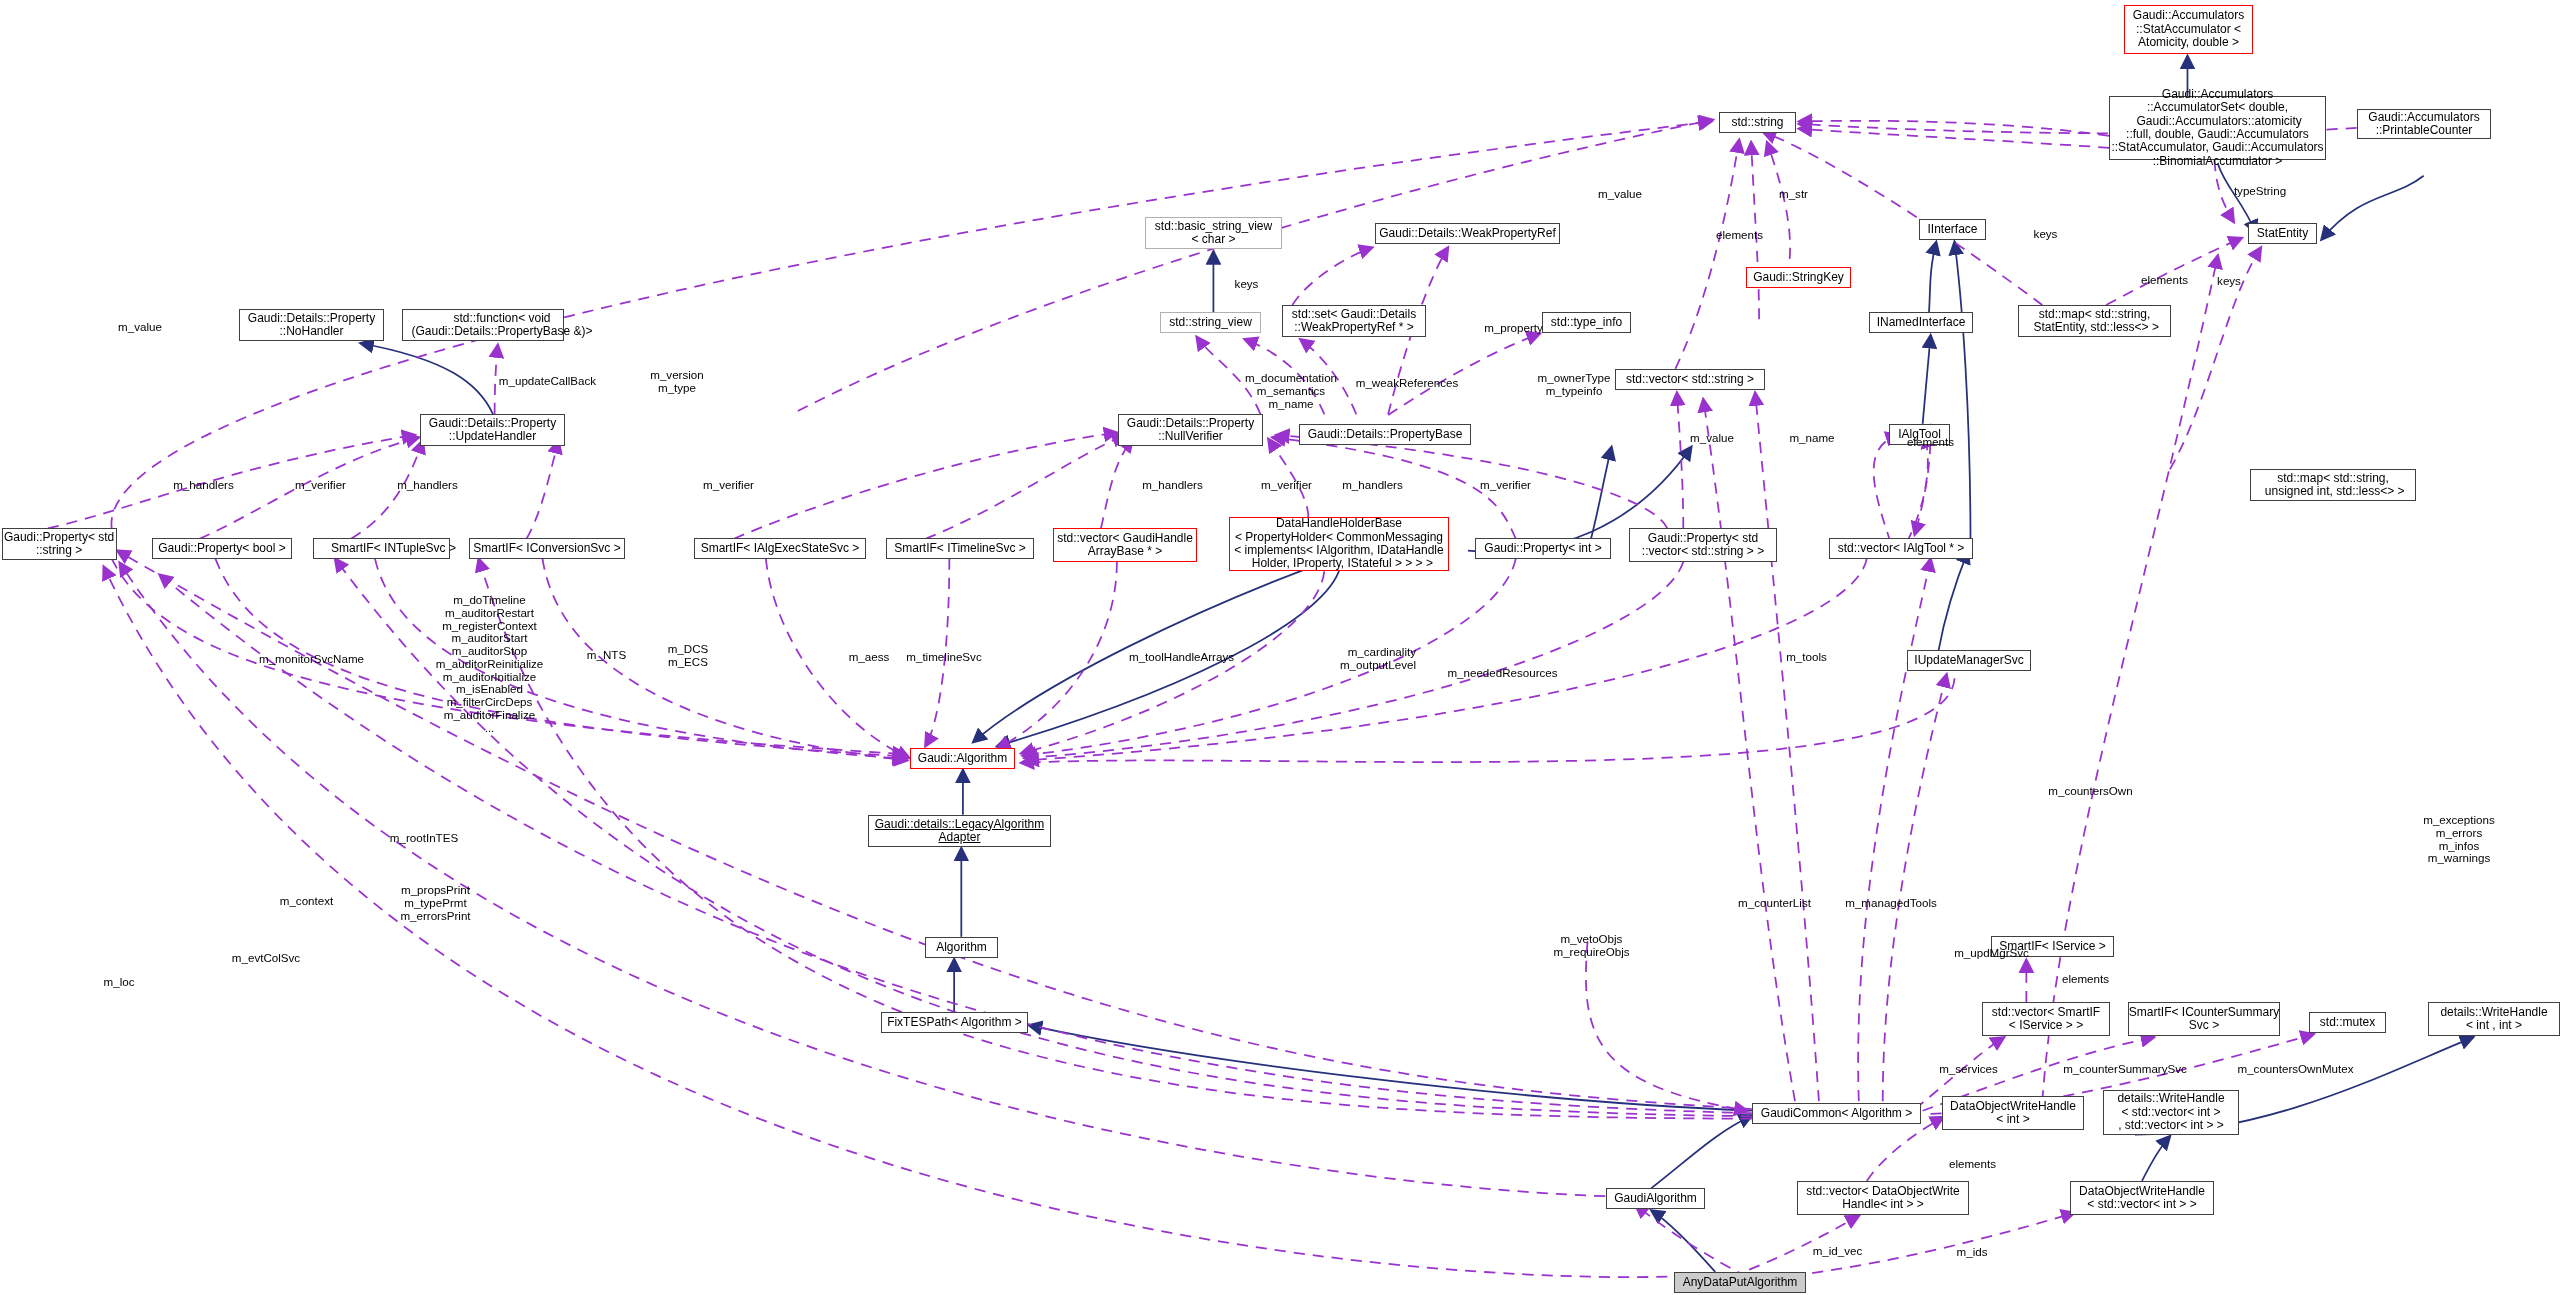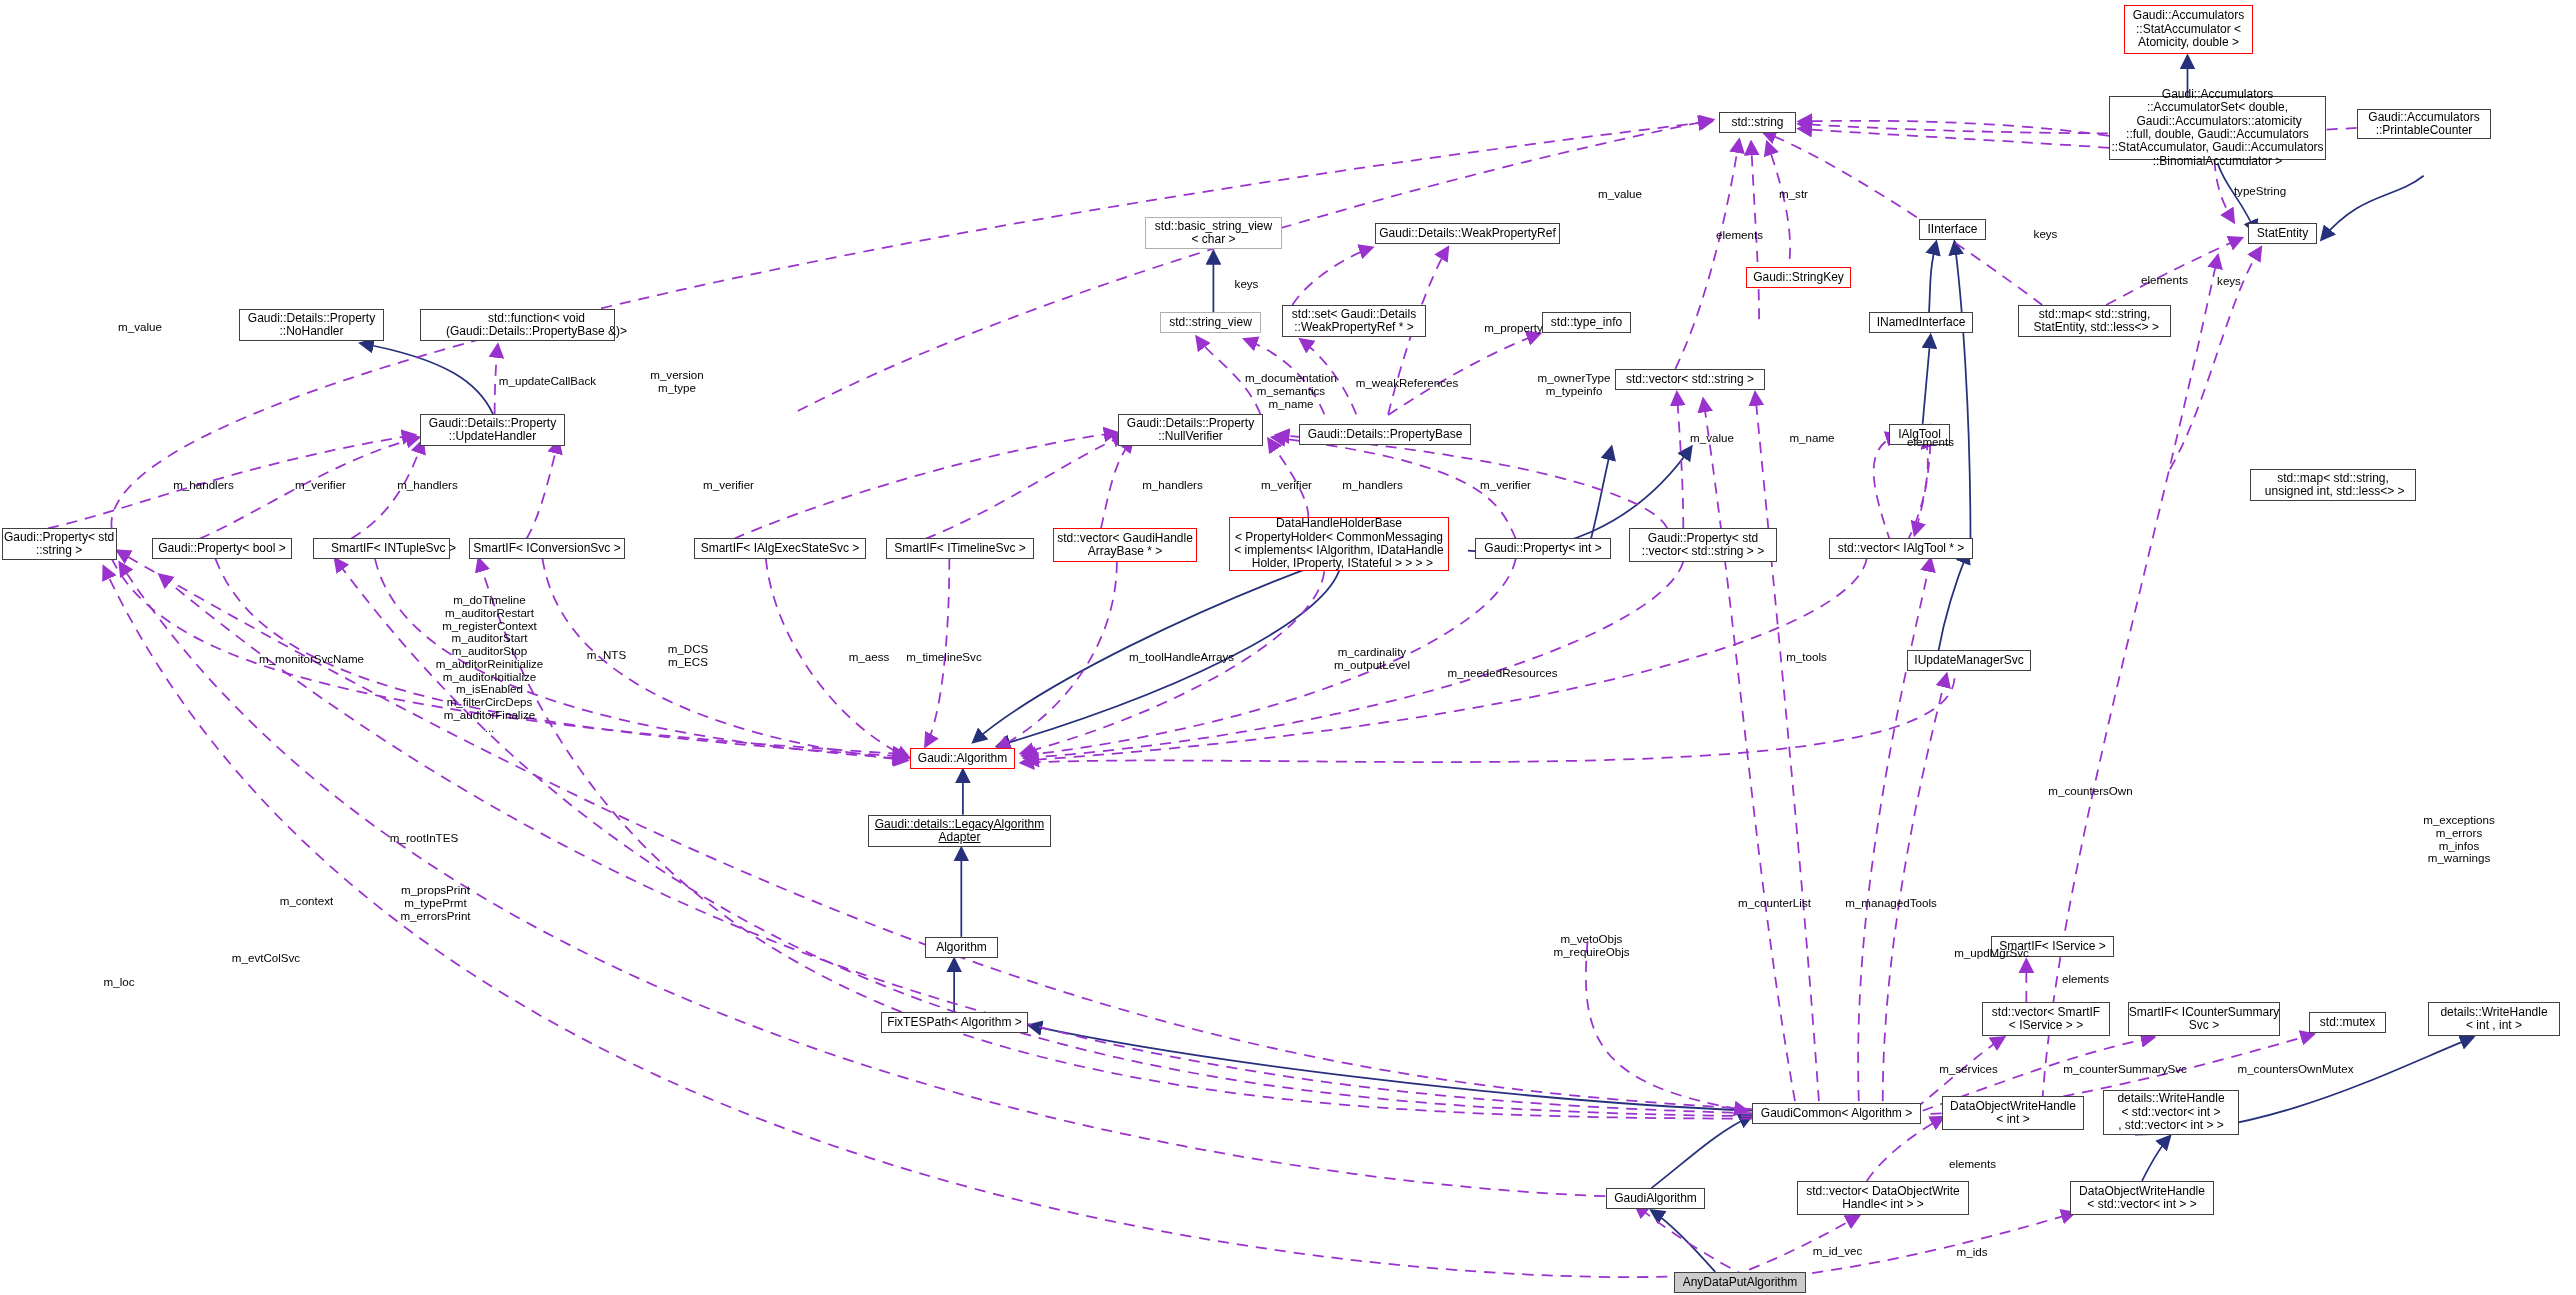--- a/index.html
+++ b/index.html
@@ -168,21 +168,21 @@
       <div class="node red" style="left: 1746px; top: 267px; width: 105px; height: 21px;">Gaudi::StringKey</div>
       <div class="node light" style="left: 1160px; top: 312px; width: 101px; height: 21px;">std::string_view</div>
       <div class="node" style="left: 1282px; top: 305px; width: 144px; height: 32px;">std::set&lt; Gaudi::Details
 ::WeakPropertyRef * &gt;</div>
       <div class="node" style="left: 1542px; top: 312px; width: 89px; height: 21px;">std::type_info</div>
       <div class="node" style="left: 1869px; top: 312px; width: 104px; height: 21px;">INamedInterface</div>
       <div class="node" style="left: 2018px; top: 305px; width: 153px; height: 32px;">std::map&lt; std::string,
  StatEntity, std::less&lt;&gt; &gt;</div>
       <div class="node" style="left: 239px; top: 309px; width: 145px; height: 32px;">Gaudi::Details::Property
 ::NoHandler</div>
-      <div class="node" style="left: 420px; top: 309px; width: 195px; height: 32px; padding-left: 42px;">std::function&lt; void
+      <div class="node" style="left: 402px; top: 309px; width: 162px; height: 32px; padding-left: 42px;">std::function&lt; void
 (Gaudi::Details::PropertyBase &amp;)&gt;</div>
       <div class="node" style="left: 1615px; top: 369px; width: 150px; height: 21px;">std::vector&lt; std::string &gt;</div>
       <div class="node" style="left: 1889px; top: 424px; width: 61px; height: 21px;">IAlgTool</div>
       <div class="node" style="left: 420px; top: 414px; width: 145px; height: 32px;">Gaudi::Details::Property
 ::UpdateHandler</div>
       <div class="node" style="left: 1118px; top: 414px; width: 145px; height: 32px;">Gaudi::Details::Property
 ::NullVerifier</div>
       <div class="node" style="left: 1299px; top: 424px; width: 172px; height: 21px;">Gaudi::Details::PropertyBase</div>
       <div class="node" style="left: 2250px; top: 469px; width: 166px; height: 32px;">std::map&lt; std::string,
  unsigned int, std::less&lt;&gt; &gt;</div>
@@ -272,21 +272,21 @@
 m_isEnabled
 m_filterCircDeps
 m_auditorFinalize
 ...</div>
       <div class="elabel" style="left: 582px; top: 649px; width: 49px;">m_NTS</div>
       <div class="elabel" style="left: 625px; top: 643px; width: 54px; margin-left: 36px;">m_DCS
 m_ECS</div>
       <div class="elabel" style="left: 841px; top: 651px; width: 56px;">m_aess</div>
       <div class="elabel" style="left: 900px; top: 651px; width: 88px;">m_timelineSvc</div>
       <div class="elabel" style="left: 1121px; top: 651px; width: 121px;">m_toolHandleArrays</div>
-      <div class="elabel" style="left: 1328px; top: 646px; width: 88px;">m_cardinality
+      <div class="elabel" style="left: 1328px; top: 646px; width: 88px; text-align: right;">m_cardinality
 m_outputLevel</div>
       <div class="elabel" style="left: 1442px; top: 651px; width: 121px; margin-top: 16px;">m_neededResources</div>
       <div class="elabel" style="left: 1777px; top: 651px; width: 59px;">m_tools</div>
       <div class="elabel" style="left: 2040px; top: 785px; width: 101px;">m_countersOwn</div>
       <div class="elabel" style="left: 2412px; top: 814px; width: 94px;">m_exceptions
 m_errors
 m_infos
 m_warnings</div>
       <div class="elabel" style="left: 381px; top: 832px; width: 86px;">m_rootInTES</div>
       <div class="elabel" style="left: 389px; top: 884px; width: 93px;">m_propsPrint

